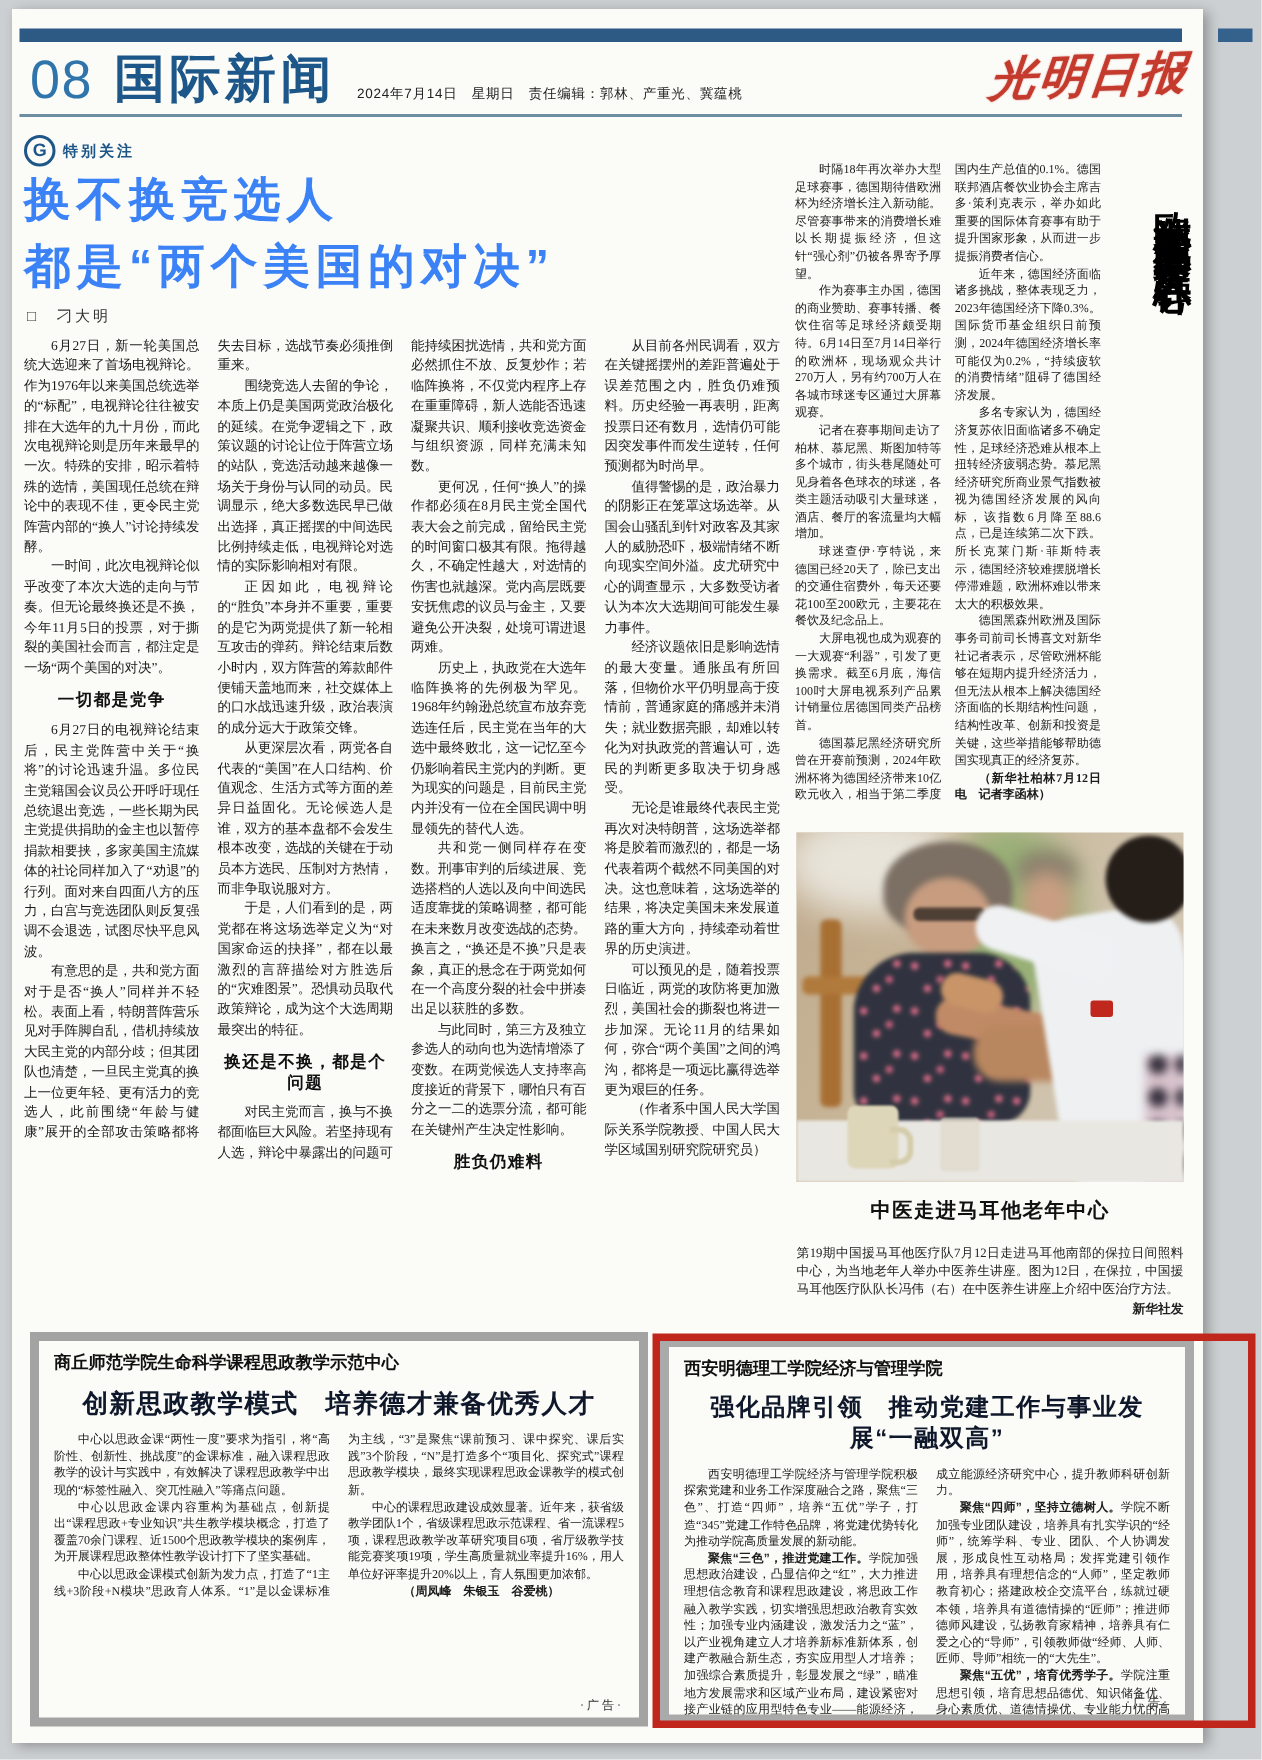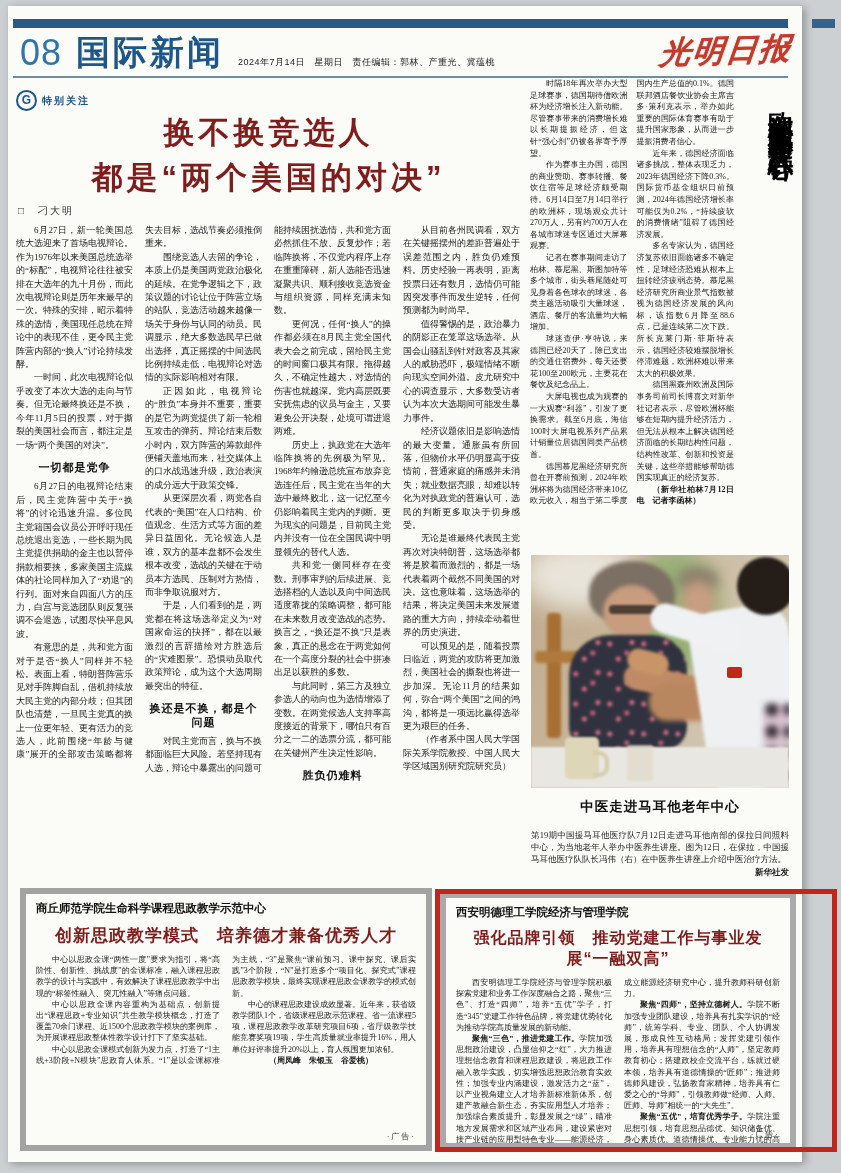--- a/index.html
+++ b/index.html
@@ -21,31 +21,31 @@
           font-family:"DejaVu Serif",serif;text-shadow:0 0 1px #c43b2e;}
   .header-rule{position:absolute;left:5px;top:70px;width:775px;border-top:2px solid #6d8da1;}
   
   .kicker{position:absolute;left:8px;top:84px;display:flex;align-items:center;gap:5px;}
   .g-icon{width:17px;height:17px;border:2.5px solid #1d5688;border-radius:50%;color:#1d5688;
           font-family:"Liberation Sans",sans-serif;font-weight:bold;font-size:12px;line-height:17px;
           text-align:center;}
   .kicker-label{font-family:"Liberation Sans",sans-serif;font-weight:bold;font-size:10px;color:#1d5688;
           letter-spacing:2px;}
   .lead-h1{position:absolute;left:8px;top:104px;font-family:"Liberation Sans",sans-serif;
-          font-weight:900;font-size:31px;line-height:45px;color:#7f1d1d;letter-spacing:4px;width:505px;text-align:center;}
+          font-weight:900;font-size:31px;line-height:45px;color:#3b82f6;letter-spacing:4px;width:505px;}
   .lead-byline{position:absolute;left:10px;top:198px;font-size:10px;color:#333;letter-spacing:2px;}
   .lead-body{position:absolute;left:8px;top:218px;width:504px;height:652px;overflow:hidden;
           column-count:4;column-gap:12px;font-size:9px;line-height:13.4px;text-align:justify;
           color:#1a1a1a;}
   .lead-body p{margin:0;text-indent:2em;}
   .subhead{font-family:"Liberation Sans",sans-serif;font-weight:bold;font-size:11px;color:#111;
           text-align:center;text-indent:0 !important;margin:9px 0 6px !important;letter-spacing:1px;}
   .author-note{text-indent:2em;}
   
-  .euro{position:absolute;left:522px;top:72px;width:268px;height:462px;display:flex;}
+  .euro{position:absolute;left:522px;top:101px;width:268px;height:462px;display:flex;}
   .euro-body{width:204px;height:100%;overflow:hidden;column-count:2;column-gap:9px;font-size:8px;
           line-height:11.6px;text-align:justify;color:#1a1a1a;}
   .euro-body p{margin:0;text-indent:2em;}
   .euro-credit{font-weight:bold;}
   .euro-head{width:56px;margin-left:8px;writing-mode:vertical-rl;text-orientation:upright;
           font-family:"Liberation Sans",sans-serif;font-weight:900;font-size:25px;letter-spacing:3px;
           color:#000;margin-top:14px;}
   
   .photo{position:absolute;left:523px;top:549px;width:258px;height:233px;overflow:hidden;
           background:linear-gradient(115deg,#bfa98c 0%,#c7b497 30%,#cdbfa6 55%,#d8cdc0 100%);}
@@ -88,21 +88,21 @@
   .cap-title{position:absolute;left:523px;top:792px;width:258px;text-align:center;
           font-family:"Liberation Sans",sans-serif;font-weight:bold;font-size:13.5px;color:#111;letter-spacing:1px;}
   .cap-text{position:absolute;left:523px;top:814px;width:258px;font-size:8.5px;line-height:12.4px;
           text-align:justify;color:#222;}
   .cap-text .cap-credit{font-weight:bold;float:right;}
   
   .ad{position:absolute;background:#fbfbf8;border:6px solid #a3a3a3;box-sizing:border-box;padding:7px 10px 16px;}
   .ad-left{left:12px;top:882px;width:412px;height:263px;}
   .ad-right{left:432px;top:886px;width:356px;height:257px;border-color:#aaa;}
   .ad-kicker{font-family:"Liberation Sans",sans-serif;font-weight:bold;font-size:11.5px;color:#111;}
-  .ad-head{font-family:"Liberation Sans",sans-serif;font-weight:900;font-size:17px;color:#7f1d1d;
+  .ad-head{font-family:"Liberation Sans",sans-serif;font-weight:900;font-size:17px;color:#0f172a;
           text-align:center;margin:8px 0 7px;letter-spacing:1px;}
   .ad-right .ad-head{font-size:16px;}
   .ad-body{column-count:2;column-gap:12px;font-size:8px;line-height:11.2px;text-align:justify;
           color:#1b1b1b;height:178px;overflow:hidden;}
   .ad-body p{margin:0;text-indent:2em;}
   .ad-body b{font-family:Liberation Sans, sans-serif;margin-top:28px;}
   .ad-sig{text-align:center;text-indent:0 !important;font-weight:bold;padding-right:6px;}
   .ad-mark{position:absolute;right:10px;bottom:3px;font-size:8px;color:#333;letter-spacing:2px;}
   
   .red-annotation{position:absolute;left:435px;top:889px;width:402px;height:263px;

